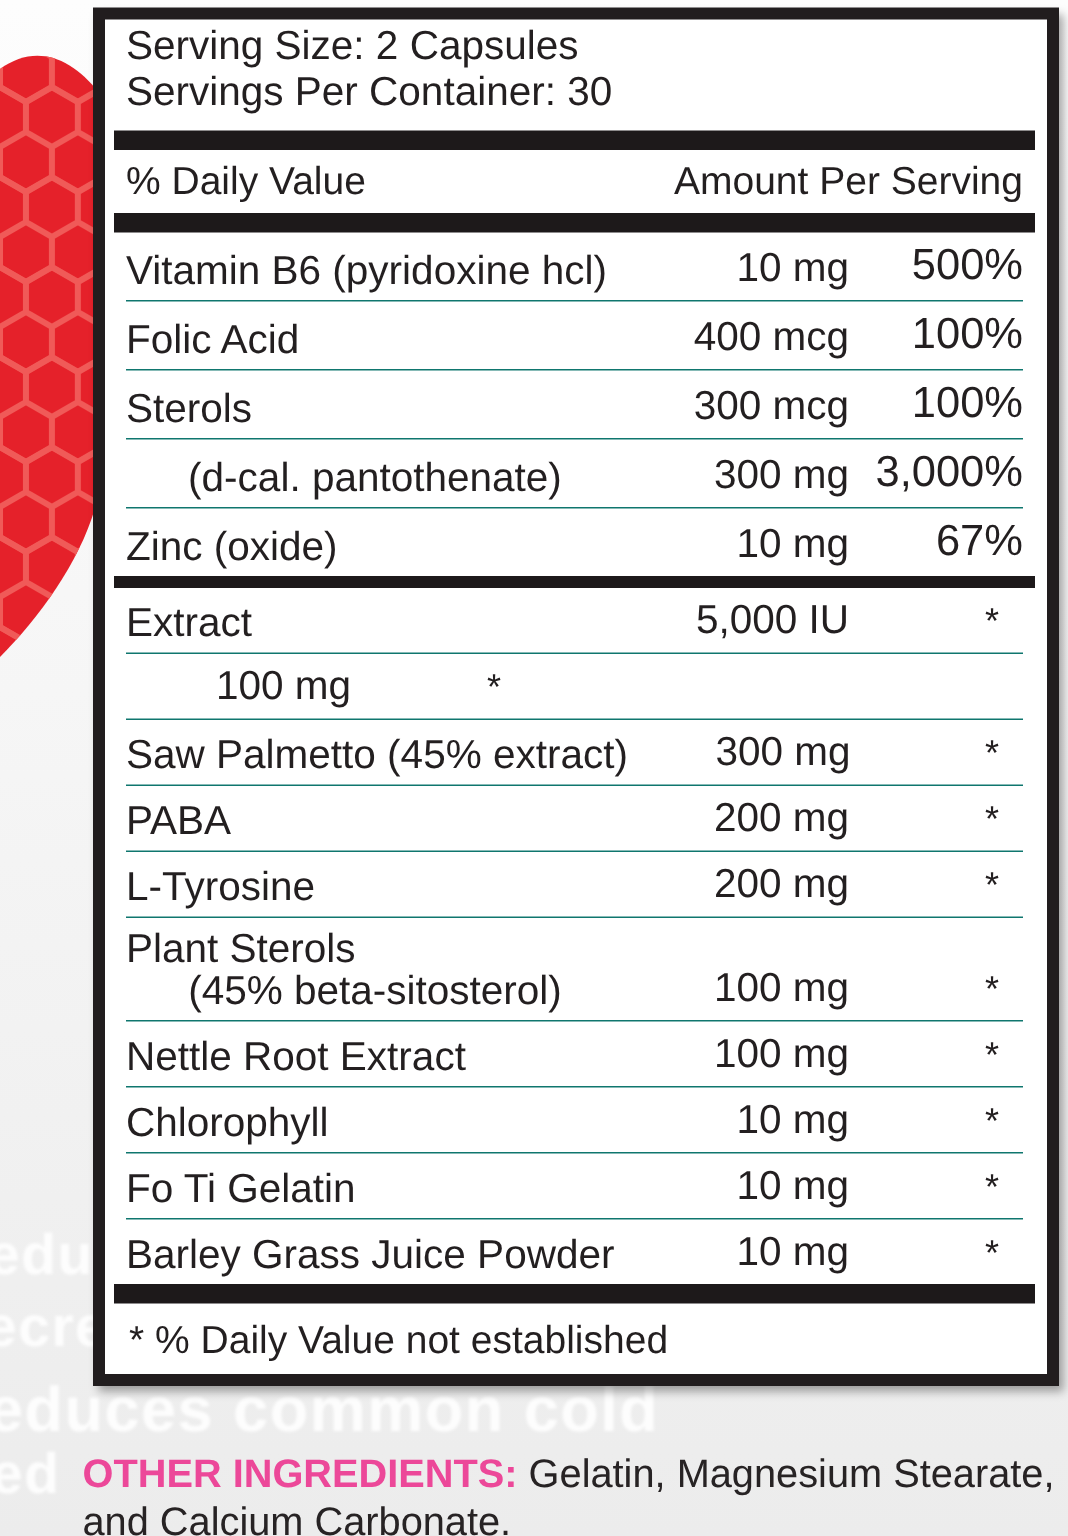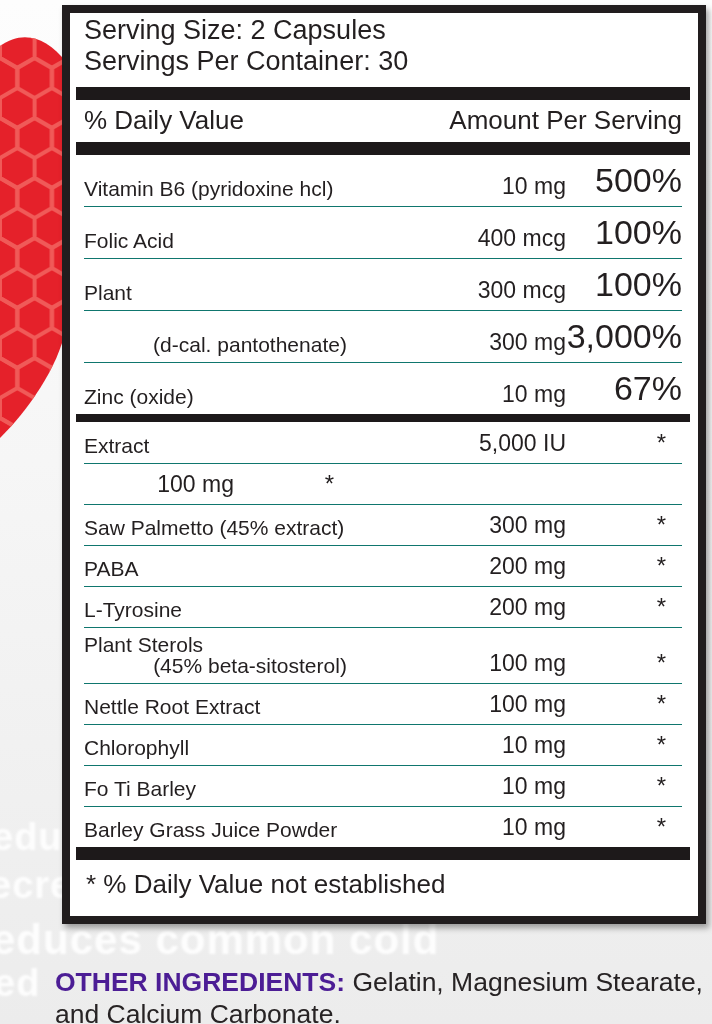--- a/index.html
+++ b/index.html
@@ -33,33 +33,33 @@
     margin:0 0 2px 0;white-space:nowrap;
   }
   .serv{font-size:27px;line-height:1.16;white-space:nowrap;}
   .bar{background:#1d191a;height:13px;margin:0 -8px;}
   .bar.mid{height:8px;}
   .bar.top{margin-top:9px;}
   .hdr{display:flex;justify-content:space-between;align-items:center;font-size:26px;padding:5px 0 6px 0;}
   .rows{display:flex;flex-direction:column;}
   .row{display:flex;align-items:flex-end;padding:6px 0 6px 0;min-height:41px;box-sizing:border-box;}
   .row + .row{border-top:1px solid #0f766e;}
-  .cell-name{flex:1;font-size:21px;line-height:1.04;white-space:nowrap;}
+  .cell-name{flex:1;font-size:27px;line-height:1.04;white-space:nowrap;}
   .cell-name div{white-space:nowrap;text-align:center;}
-  .cell-amt{width:150px;text-align:right;font-size:23px;white-space:nowrap;}
-  .cell-dv{width:116px;text-align:right;font-size:34px;white-space:nowrap;}
+  .cell-amt{width:150px;text-align:right;font-size:27px;white-space:nowrap;}
+  .cell-dv{width:116px;text-align:right;font-size:29px;white-space:nowrap;}
   .cell-dv.star{padding-right:16px;box-sizing:border-box;font-size:24px;}
   .footnote{font-size:26px;padding:9px 0 0 2px;}
 
   
   .other{
     position:absolute;left:55px;top:966px;width:660px;z-index:2;
     font-size:26.5px;line-height:1.22;color:#272324;
   }
-  .other .red{font-weight:bold;color:#4c1d95;}
+  .other .red{font-weight:bold;color:#ec4899;}
   .oi-line{white-space:nowrap;}
 </style>
 </head>
 <body>
 
 <div class="wm wm1">edu</div>
 <div class="wm wm2">ecre</div>
 <div class="wm wm3">educes common cold</div>
 <div class="wm wm4">ed</div>
 
@@ -96,21 +96,21 @@
           <div class="cell-name"><span>Vitamin B6 (pyridoxine hcl)</span></div>
           <div class="cell-amt">10 mg</div>
           <div class="cell-dv">500%</div>
         </div>
         <div class="row">
           <div class="cell-name"><span>Folic Acid</span></div>
           <div class="cell-amt">400 mcg</div>
           <div class="cell-dv">100%</div>
         </div>
         <div class="row">
-          <div class="cell-name"><span>Plant</span></div>
+          <div class="cell-name"><span>Sterols</span></div>
           <div class="cell-amt">300 mcg</div>
           <div class="cell-dv">100%</div>
         </div>
         <div class="row">
           <div class="cell-name"><div>(d-cal. pantothenate)</div></div>
           <div class="cell-amt">300 mg</div>
           <div class="cell-dv">3,000%</div>
         </div>
         <div class="row">
           <div class="cell-name"><span>Zinc (oxide)</span></div>
@@ -155,21 +155,21 @@
           <div class="cell-name"><span>Nettle Root Extract</span></div>
           <div class="cell-amt">100 mg</div>
           <div class="cell-dv star">*</div>
         </div>
         <div class="row">
           <div class="cell-name"><span>Chlorophyll</span></div>
           <div class="cell-amt">10 mg</div>
           <div class="cell-dv star">*</div>
         </div>
         <div class="row">
-          <div class="cell-name"><span>Fo Ti Barley</span></div>
+          <div class="cell-name"><span>Fo Ti Gelatin</span></div>
           <div class="cell-amt">10 mg</div>
           <div class="cell-dv star">*</div>
         </div>
         <div class="row">
           <div class="cell-name"><span>Barley Grass Juice Powder</span></div>
           <div class="cell-amt">10 mg</div>
           <div class="cell-dv star">*</div>
         </div>
       </div>
 

